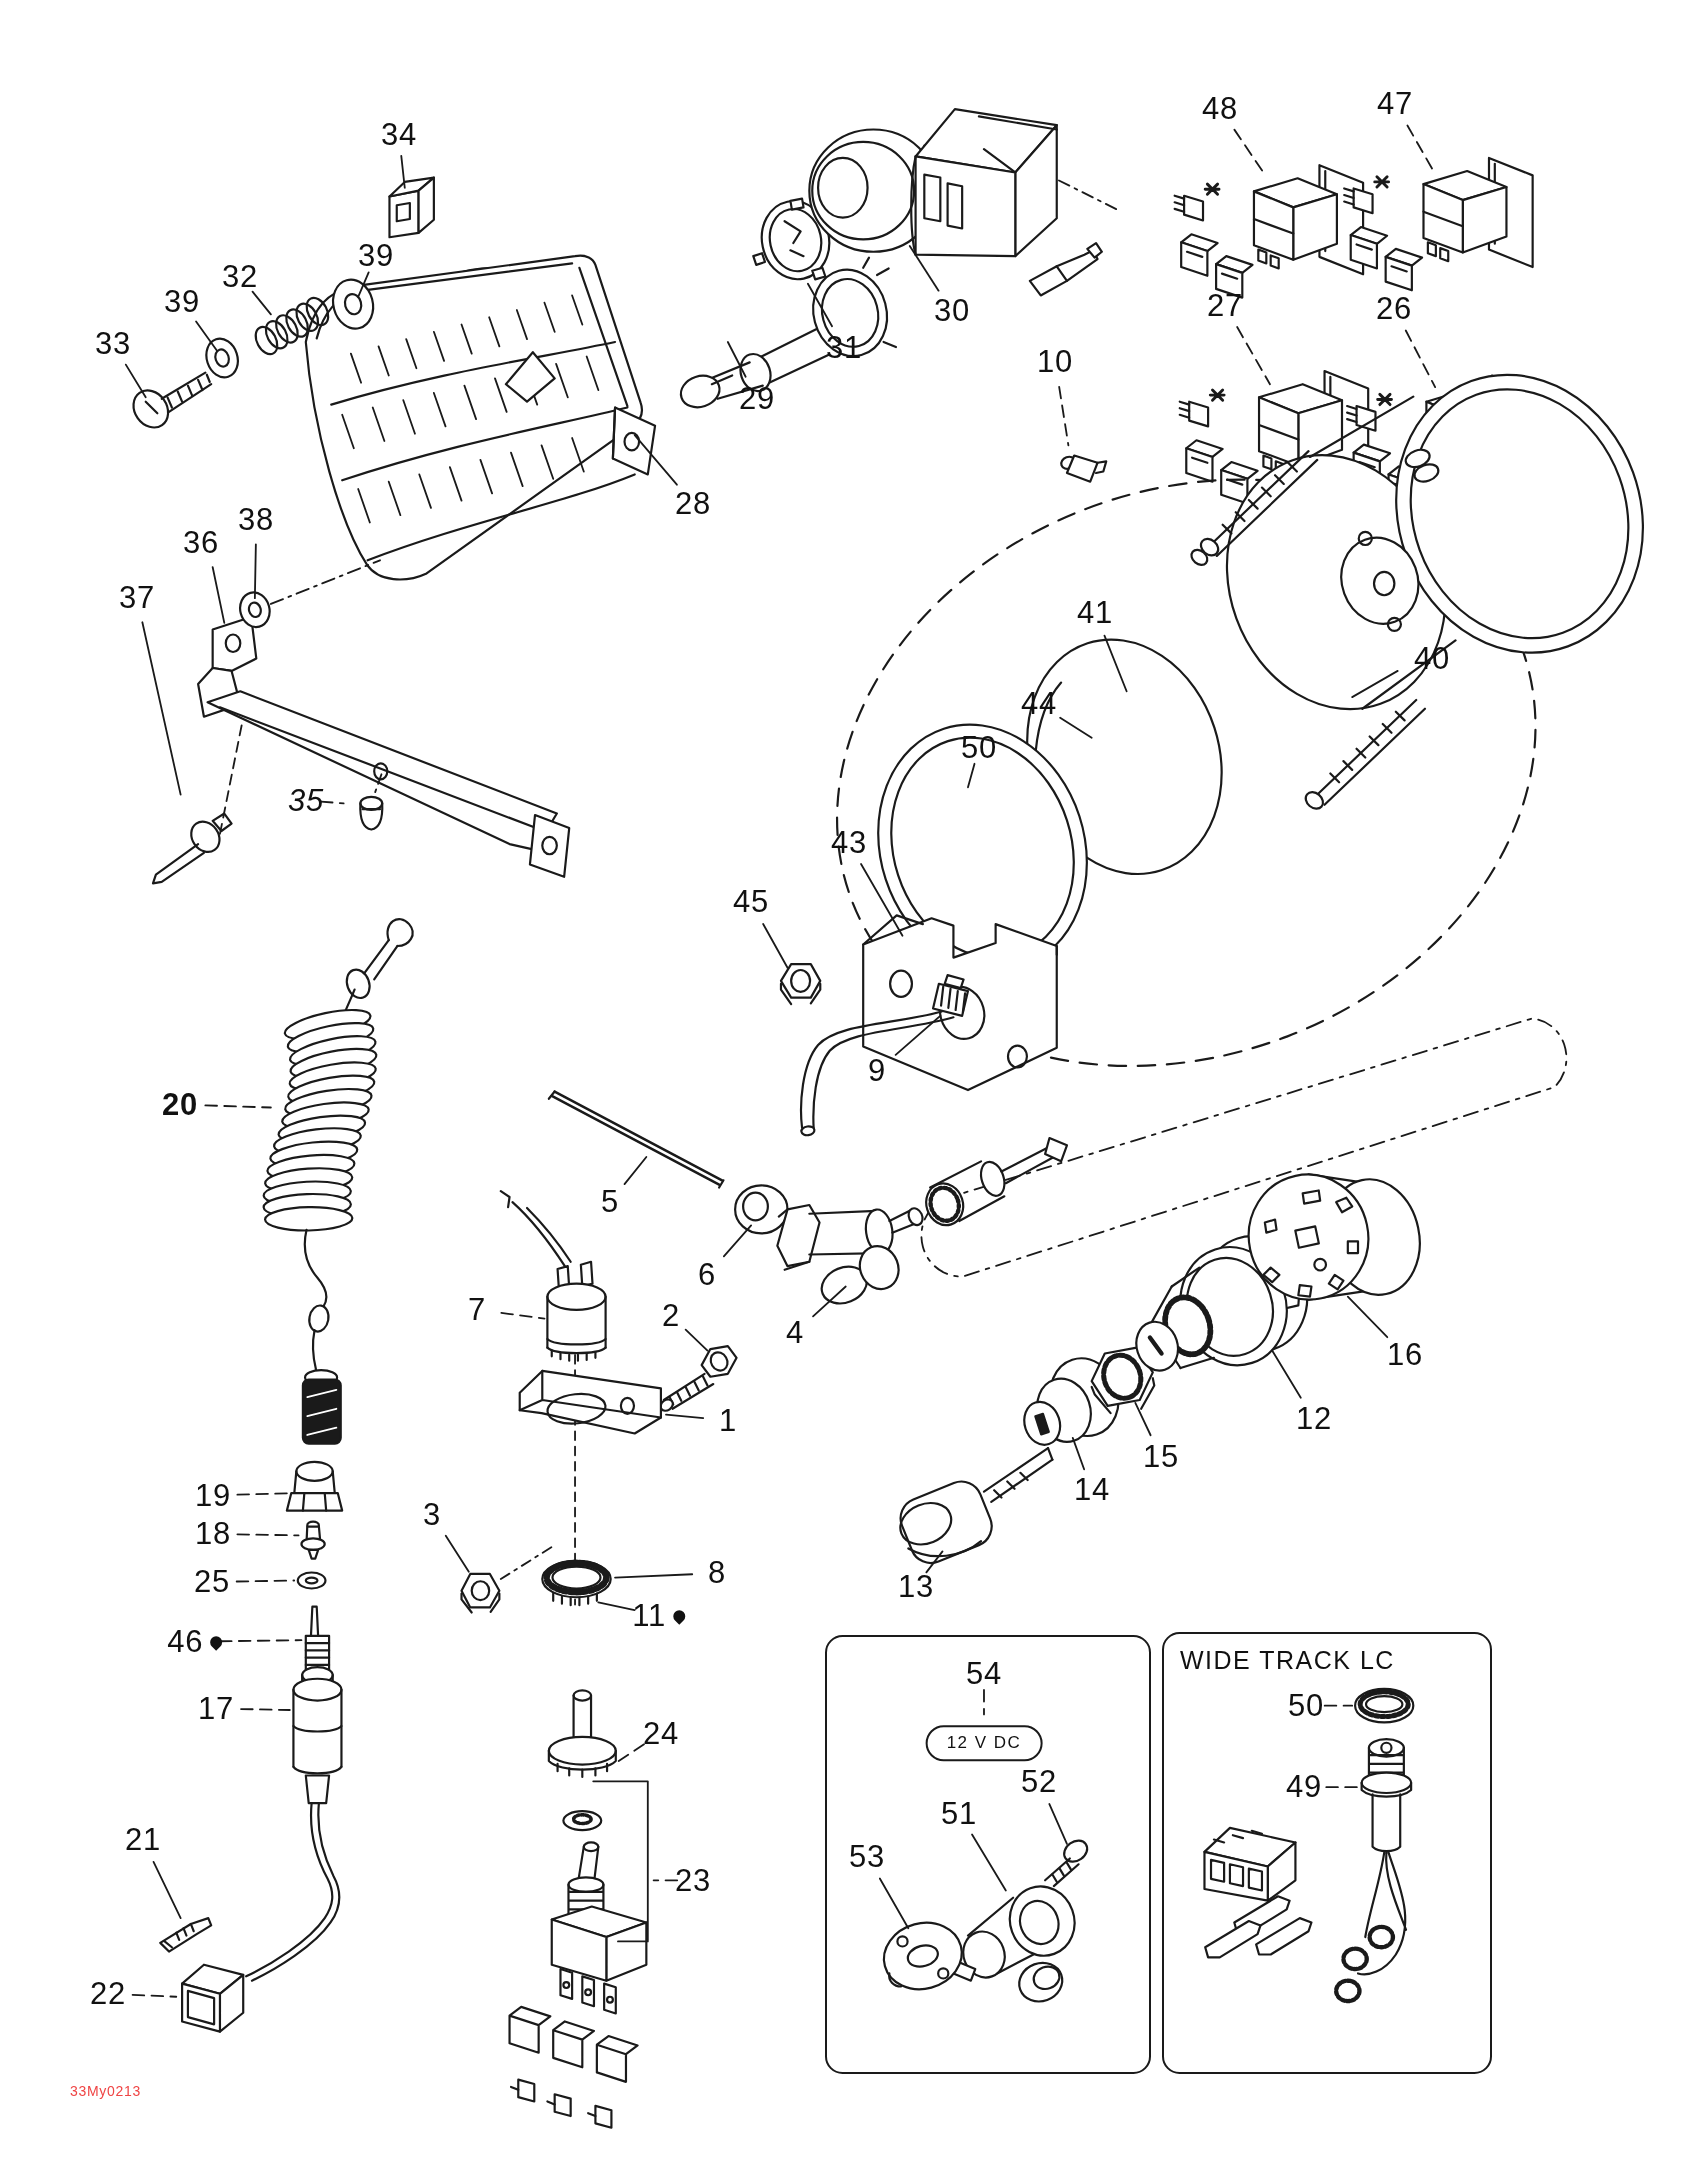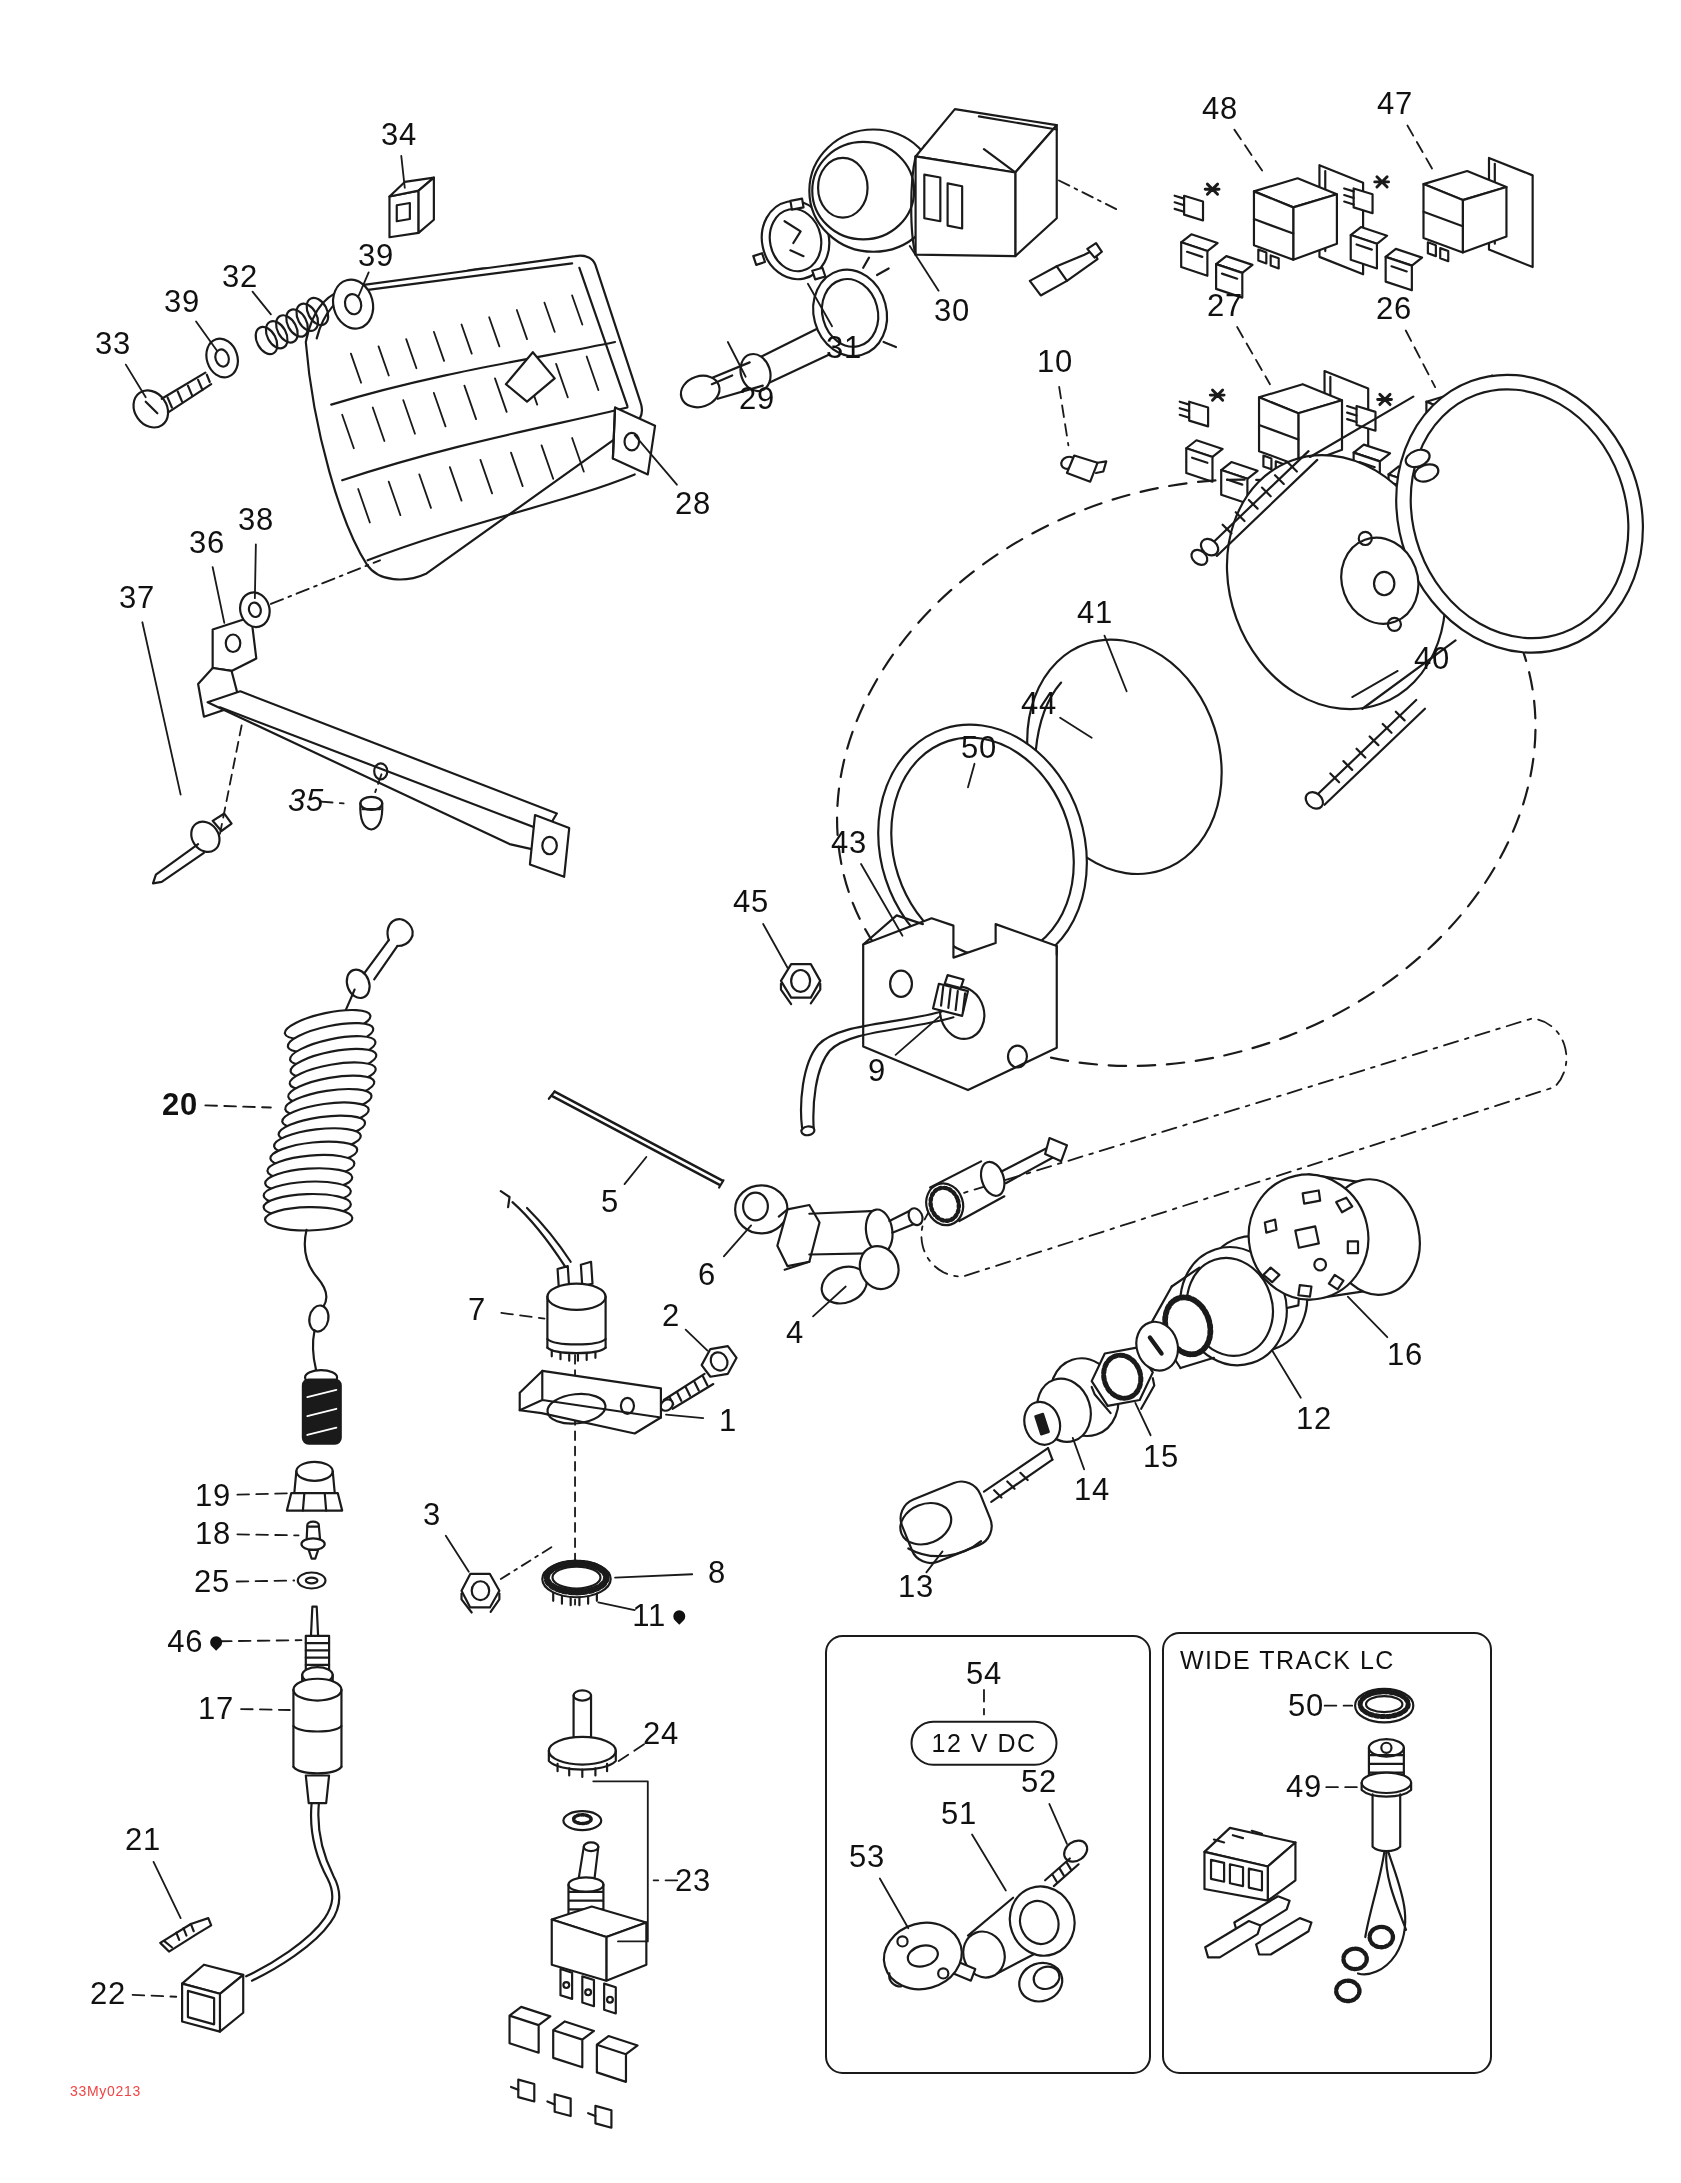--- a/index.html
+++ b/index.html
@@ -6,21 +6,21 @@
   .canvas{position:relative;width:1682px;height:2183px;background:#ffffff;overflow:hidden;
           font-family:"Liberation Sans", sans-serif;}
   svg.art{position:absolute;left:0;top:0;}
   .callout{position:absolute;transform:translate(-50%,-50%);font-size:31px;font-weight:400;
            color:#111;letter-spacing:0.7px;white-space:nowrap;display:flex;align-items:center;gap:7.3px;}
   .drop{display:inline-block;width:12.4px;height:12.4px;background:#111;
         border-radius:50% 50% 50% 0;transform:rotate(-45deg);}
   .pbox{position:absolute;border:2.2px solid #1a1a1a;border-radius:17.5px;background:transparent;}
   .box-title{position:absolute;font-size:25px;color:#111;letter-spacing:1.5px;white-space:nowrap;}
   .badge{position:absolute;transform:translate(-50%,-50%);border:2.9px solid #1a1a1a;border-radius:25px;
-         font-size:25px;color:#111;padding:5.8px 19px;letter-spacing:1.5px;white-space:nowrap;}
+         font-size:17px;color:#111;padding:5.8px 19px;letter-spacing:1.5px;white-space:nowrap;}
   .code{position:absolute;font-size:14px;color:#ef4444;letter-spacing:0.7px;}
 </style>
 </head>
 <body>
 
 <div class="canvas">
 
 <svg class="art" width="1682" height="2183" viewBox="0 0 2311 3000" fill="none" stroke="#1a1a1a" stroke-width="3" stroke-linecap="round" stroke-linejoin="round">
 
   <defs>
@@ -588,21 +588,21 @@
       </div>
       <div class="callout" style="left: 1225px; top: 306px;">
         <span>27</span>
       </div>
       <div class="callout" style="left: 1394px; top: 309px;">
         <span>26</span>
       </div>
       <div class="callout" style="left: 256px; top: 520px;">
         <span>38</span>
       </div>
-      <div class="callout" style="left: 207px; top: 543px;">
+      <div class="callout" style="left: 201px; top: 543px;">
         <span>36</span>
       </div>
       <div class="callout" style="left: 137px; top: 598px;">
         <span>37</span>
       </div>
       <div class="callout" style="left: 306px; top: 801px; font-style: italic;">
         <span>35</span>
       </div>
       <div class="callout" style="left: 1095px; top: 613px;">
         <span>41</span>

